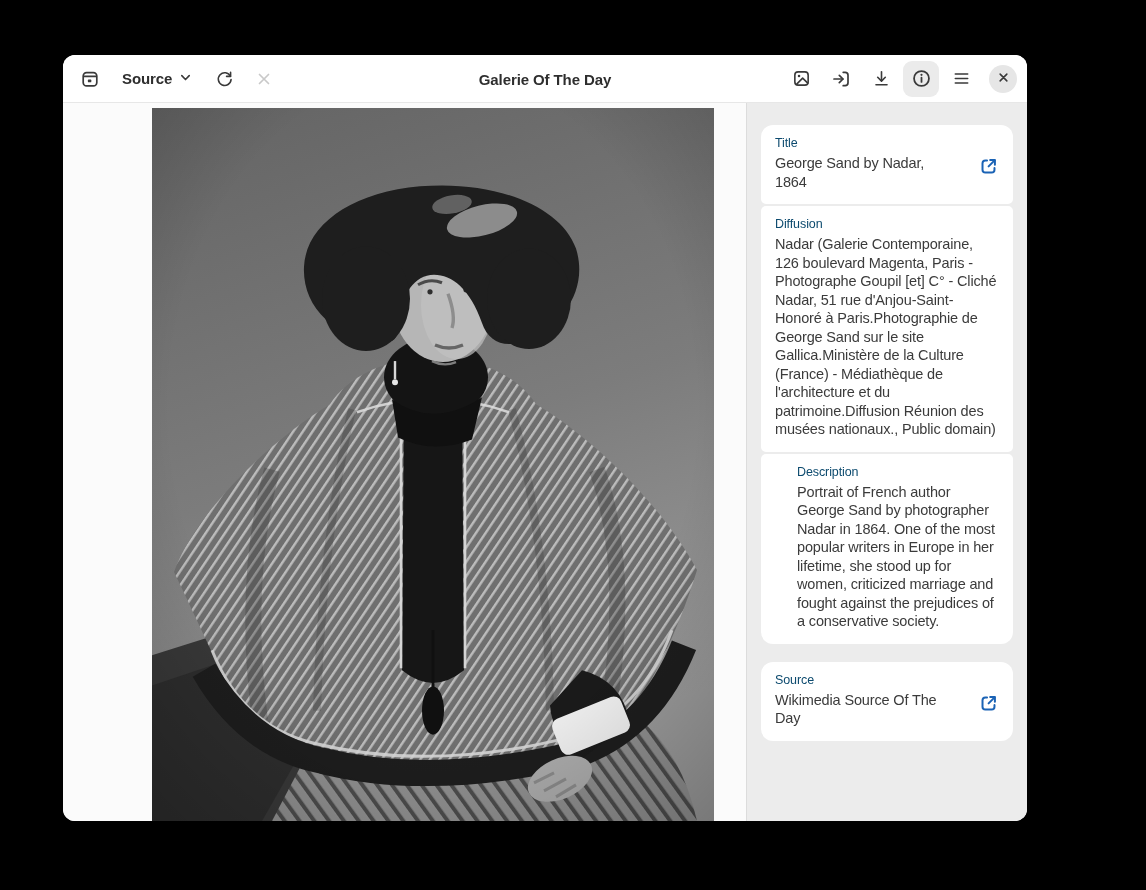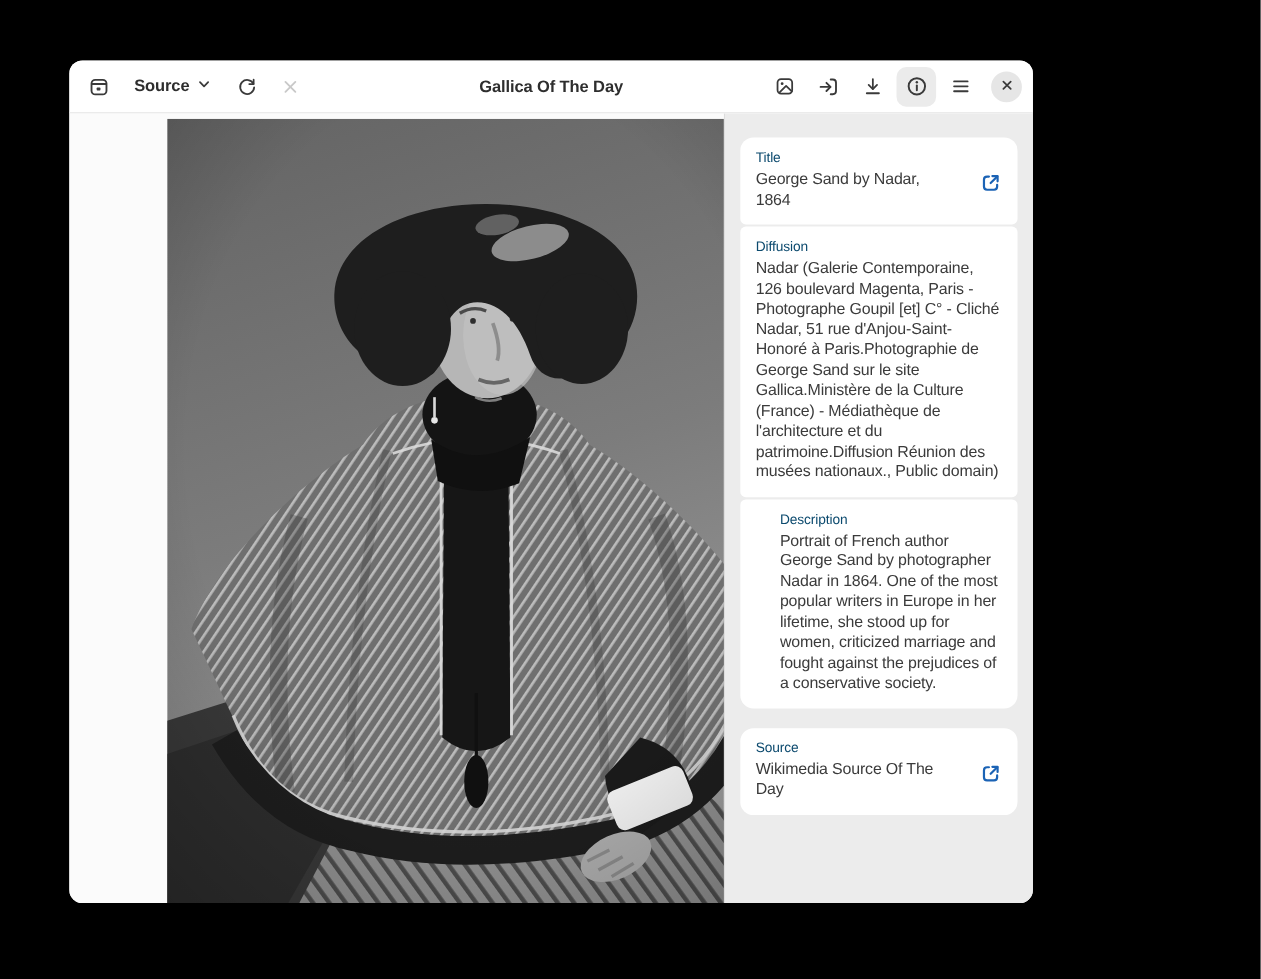--- a/index.html
+++ b/index.html
@@ -3,21 +3,21 @@
 <meta charset="utf-8">
 <style>
   html,body{margin:0;padding:0;}
   body{
     width:1146px;height:890px;background:#000;
     font-family:"Liberation Sans","DejaVu Sans",sans-serif;
     position:relative;overflow:hidden;
     -webkit-font-smoothing:antialiased;
   }
   .window{
-    position:absolute;left:63px;top:55px;width:876px;height:766px;
+    position:absolute;left:63px;top:55px;width:964px;height:766px;
     background:#fff;border-radius:12px;overflow:hidden;
     display:flex;flex-direction:column;
   }
   
   .toolbar{
     flex:0 0 47px;height:47px;background:#fff;border-bottom:1px solid #e7e7e7;
     display:flex;align-items:center;padding:0 10px 0 9px;position:relative;z-index:5;
   }
   .tb-group{display:flex;align-items:center;gap:4px;}
   .tb-right{margin-left:auto;}
@@ -100,21 +100,21 @@
       </button>
       <button class="tb-btn">
         <span>
             <svg width="18" height="18" viewBox="0 0 18 18">
           <path d="M4.5 4.5l9 9M13.5 4.5l-9 9" class="icon-stroke icon-disabled" stroke-width="1.8"></path>
         </svg>
           </span>
       </button>
     </div>
 
-    <div class="tb-title">Gallica Of The Day</div>
+    <div class="tb-title">Galerie Of The Day</div>
 
     <div class="tb-group tb-right">
       <button class="tb-btn">
         <span>
             <svg width="19" height="19" viewBox="0 0 20 20">
           <rect class="icon-stroke" x="3" y="3" width="14" height="14" rx="3.4" stroke-width="1.8"></rect>
           <circle class="icon-fill" cx="7.4" cy="7.4" r="1.35"></circle>
           <path d="M5.2 15.6l6-6 5.4 5.2" class="icon-stroke" stroke-width="1.8"></path>
         </svg>
           </span>

